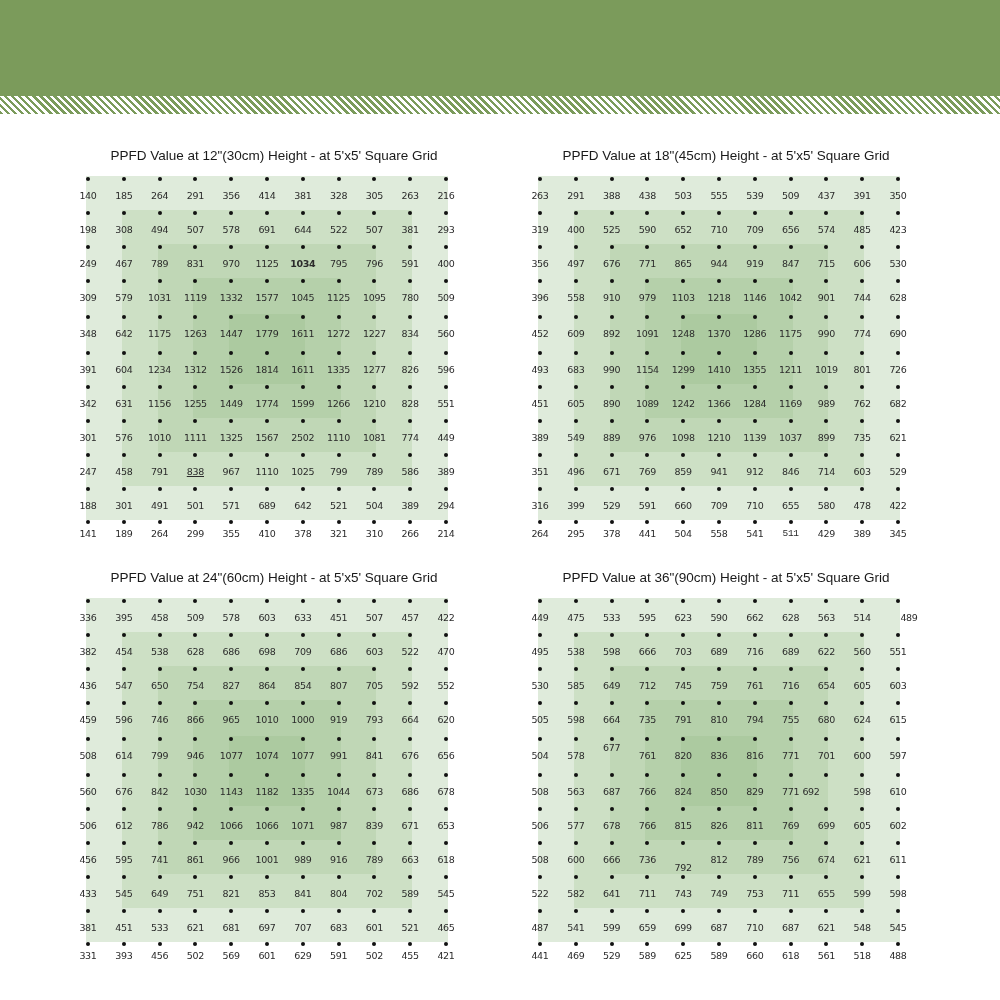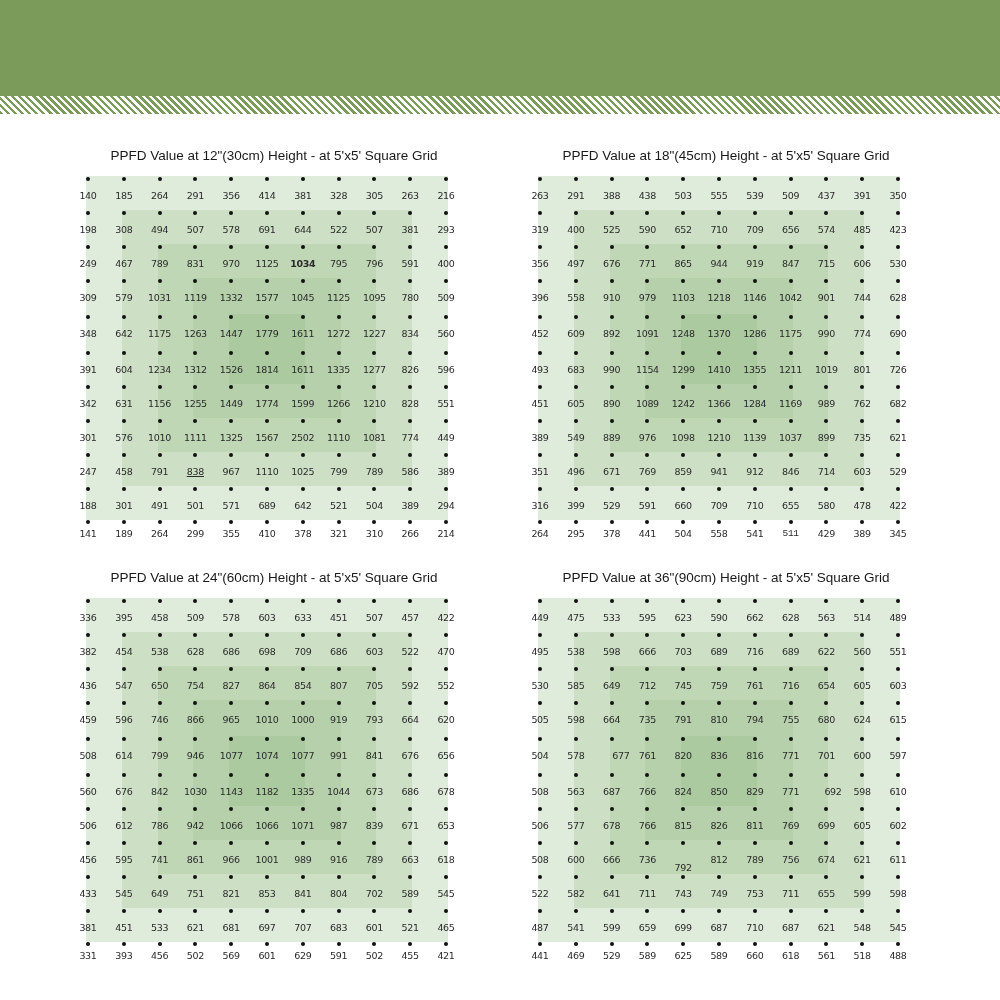--- a/index.html
+++ b/index.html
@@ -827,21 +827,21 @@
       <div class="val" style="left: 185px; top: 42px;">590</div>
       <div class="dot" style="left: 236.8px; top: 29px;"></div>
       <div class="val" style="left: 220.8px; top: 42px;">662</div>
       <div class="dot" style="left: 272.6px; top: 29px;"></div>
       <div class="val" style="left: 256.6px; top: 42px;">628</div>
       <div class="dot" style="left: 308.4px; top: 29px;"></div>
       <div class="val" style="left: 292.4px; top: 42px;">563</div>
       <div class="dot" style="left: 344.2px; top: 29px;"></div>
       <div class="val" style="left: 328.2px; top: 42px;">514</div>
       <div class="dot" style="left: 380px; top: 29px;"></div>
-      <div class="val" style="left: 364px; top: 42px;">489</div>
+      <div class="val" style="left: 375px; top: 42px;">489</div>
       <div class="dot" style="left: 22px; top: 63px;"></div>
       <div class="val" style="left: 6px; top: 76px;">495</div>
       <div class="dot" style="left: 57.8px; top: 63px;"></div>
       <div class="val" style="left: 41.8px; top: 76px;">538</div>
       <div class="dot" style="left: 93.6px; top: 63px;"></div>
       <div class="val" style="left: 77.6px; top: 76px;">598</div>
       <div class="dot" style="left: 129.4px; top: 63px;"></div>
       <div class="val" style="left: 113.4px; top: 76px;">666</div>
       <div class="dot" style="left: 165.2px; top: 63px;"></div>
       <div class="val" style="left: 149.2px; top: 76px;">703</div>
@@ -899,21 +899,21 @@
       <div class="val" style="left: 292.4px; top: 144px;">680</div>
       <div class="dot" style="left: 344.2px; top: 131px;"></div>
       <div class="val" style="left: 328.2px; top: 144px;">624</div>
       <div class="dot" style="left: 380px; top: 131px;"></div>
       <div class="val" style="left: 364px; top: 144px;">615</div>
       <div class="dot" style="left: 22px; top: 167px;"></div>
       <div class="val" style="left: 6px; top: 180px;">504</div>
       <div class="dot" style="left: 57.8px; top: 167px;"></div>
       <div class="val" style="left: 41.8px; top: 180px;">578</div>
       <div class="dot" style="left: 93.6px; top: 167px;"></div>
-      <div class="val" style="left: 77.6px; top: 180px; text-align: right;">677</div>
+      <div class="val" style="left: 77.6px; top: 172px;">677</div>
       <div class="dot" style="left: 129.4px; top: 167px;"></div>
       <div class="val" style="left: 113.4px; top: 180px;">761</div>
       <div class="dot" style="left: 165.2px; top: 167px;"></div>
       <div class="val" style="left: 149.2px; top: 180px;">820</div>
       <div class="dot" style="left: 201px; top: 167px;"></div>
       <div class="val" style="left: 185px; top: 180px;">836</div>
       <div class="dot" style="left: 236.8px; top: 167px;"></div>
       <div class="val" style="left: 220.8px; top: 180px;">816</div>
       <div class="dot" style="left: 272.6px; top: 167px;"></div>
       <div class="val" style="left: 256.6px; top: 180px;">771</div>
@@ -933,21 +933,21 @@
       <div class="val" style="left: 113.4px; top: 216px;">766</div>
       <div class="dot" style="left: 165.2px; top: 203px;"></div>
       <div class="val" style="left: 149.2px; top: 216px;">824</div>
       <div class="dot" style="left: 201px; top: 203px;"></div>
       <div class="val" style="left: 185px; top: 216px;">850</div>
       <div class="dot" style="left: 236.8px; top: 203px;"></div>
       <div class="val" style="left: 220.8px; top: 216px;">829</div>
       <div class="dot" style="left: 272.6px; top: 203px;"></div>
       <div class="val" style="left: 256.6px; top: 216px;">771</div>
       <div class="dot" style="left: 308.4px; top: 203px;"></div>
-      <div class="val" style="left: 299px; top: 216px; text-align: center;">692</div>
+      <div class="val" style="left: 277px; top: 216px; text-align: center;">692</div>
       <div class="dot" style="left: 344.2px; top: 203px;"></div>
       <div class="val" style="left: 328.2px; top: 216px;">598</div>
       <div class="dot" style="left: 380px; top: 203px;"></div>
       <div class="val" style="left: 364px; top: 216px;">610</div>
       <div class="dot" style="left: 22px; top: 237px;"></div>
       <div class="val" style="left: 6px; top: 250px;">506</div>
       <div class="dot" style="left: 57.8px; top: 237px;"></div>
       <div class="val" style="left: 41.8px; top: 250px;">577</div>
       <div class="dot" style="left: 93.6px; top: 237px;"></div>
       <div class="val" style="left: 77.6px; top: 250px;">678</div>

